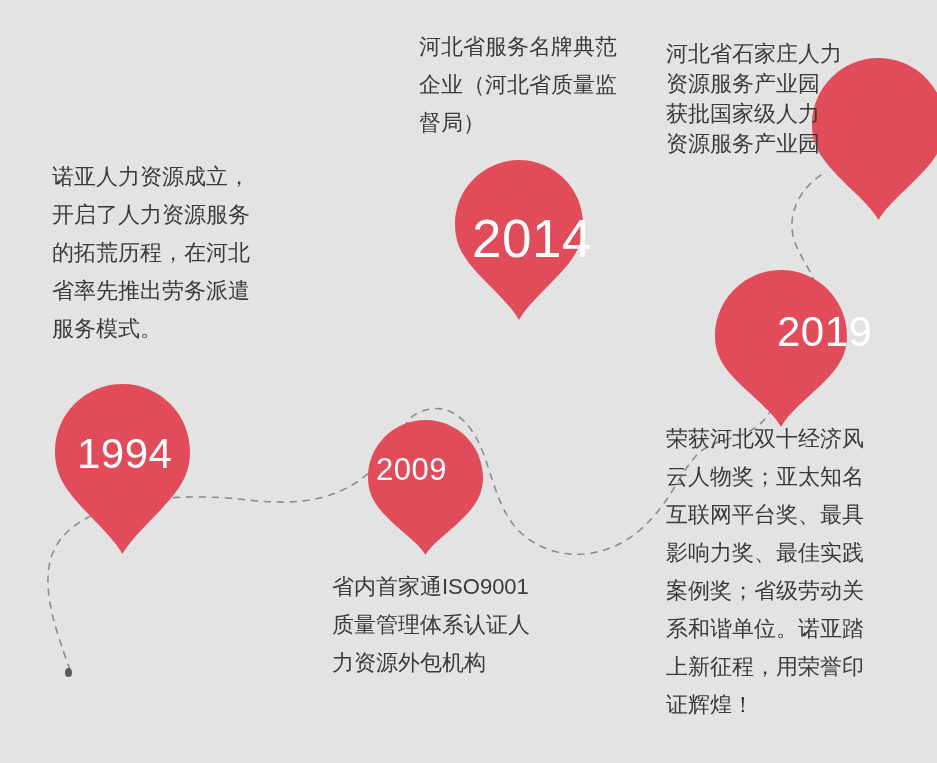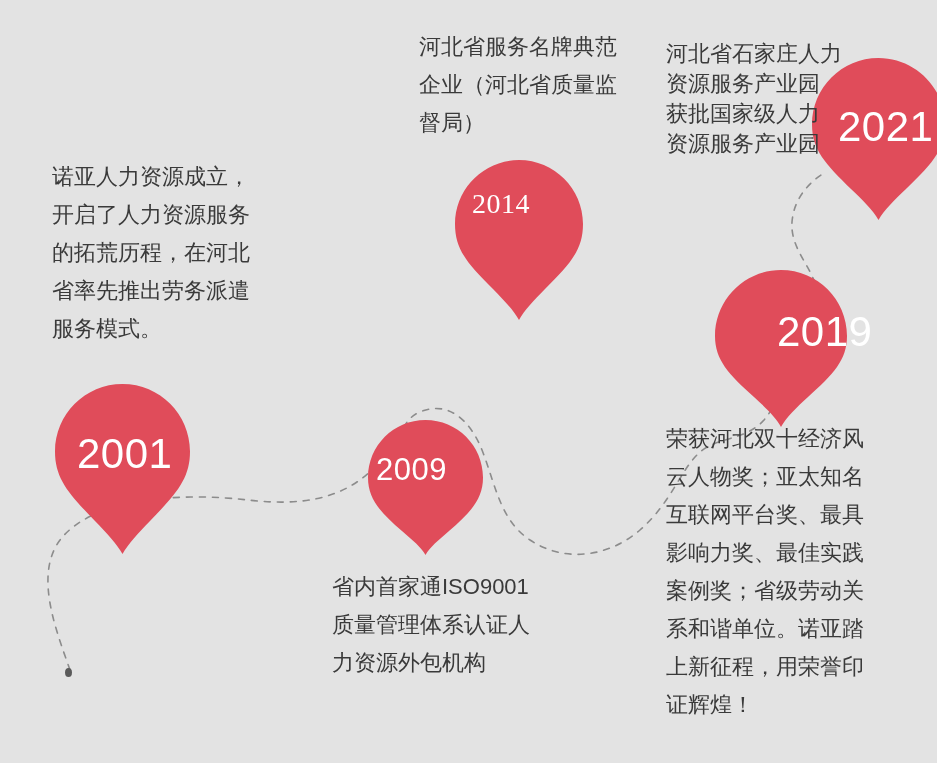--- a/index.html
+++ b/index.html
@@ -93,21 +93,21 @@
     <svg width="135" height="170" viewBox="0 0 135 170" xmlns="http://www.w3.org/2000/svg">
       <path d="M 67.5 0
                C 30.2 0, 0 30.2, 0 67.5
                C 0 95, 14 110, 40 137
                C 52 149.5, 62 160, 67.5 170
                C 73 160, 83 149.5, 95 137
                C 121 110, 135 95, 135 67.5
                C 135 30.2, 104.8 0, 67.5 0 Z" fill="#e04c5a"></path>
     </svg>
   </div>
-  <div class="pin-year" style="left:77px; top:430px; font-size:42px;">2001</div>
+  <div class="pin-year" style="left:77px; top:430px; font-size:42px;">1994</div>
   <div class="caption" style="left:52px; top:158px; width:230px;">诺亚人力资源成立，
 开启了人力资源服务
 的拓荒历程，在河北
 省率先推出劳务派遣
 服务模式。</div>
 
   <div class="pin" style="left:368px; top:420px; width:115px; height:135px;">
     <svg width="115" height="135" viewBox="0 0 115 135" xmlns="http://www.w3.org/2000/svg">
       <path d="M 57.5 0
                C 25.7 0, 0 25.7, 0 57.5
@@ -127,21 +127,21 @@
     <svg width="128" height="160" viewBox="0 0 128 160" xmlns="http://www.w3.org/2000/svg">
       <path d="M 64 0
                C 28.7 0, 0 28.7, 0 64
                C 0 90, 13 104, 38 129
                C 49 140.5, 59 150.5, 64 160
                C 69 150.5, 79 140.5, 90 129
                C 115 104, 128 90, 128 64
                C 128 28.7, 99.3 0, 64 0 Z" fill="#e04c5a"></path>
     </svg>
   </div>
-  <div class="pin-year" style="left:472px; top:188px; font-size:28px;font-family:Liberation Serif, serif;">2014</div>
+  <div class="pin-year" style="left:472px; top:208px; font-size:53px;">2014</div>
   <div class="caption" style="left:419px; top:28px; width:230px;">河北省服务名牌典范
 企业（河北省质量监
 督局）</div>
 
   <div class="pin" style="left:715px; top:270px; width:132px; height:157px;">
     <svg width="132" height="157" viewBox="0 0 132 157" xmlns="http://www.w3.org/2000/svg">
       <path d="M 66 0
                C 29.6 0, 0 29.6, 0 66
                C 0 90, 13.5 104, 39 127
                C 50 137, 61 147.5, 66 157
@@ -164,19 +164,18 @@
     <svg width="133" height="162" viewBox="0 0 133 162" xmlns="http://www.w3.org/2000/svg">
       <path d="M 66.5 0
                C 29.8 0, 0 29.8, 0 66.5
                C 0 92, 13.5 106, 39 131
                C 50.5 142, 61 152, 66.5 162
                C 72 152, 82.5 142, 94 131
                C 119.5 106, 133 92, 133 66.5
                C 133 29.8, 103.2 0, 66.5 0 Z" fill="#e04c5a"></path>
     </svg>
   </div>
-  <div class="pin-year" style="left:838px; top:103px; font-size:42px;">2021</div>
   <div class="caption tight" style="left:666px; top:5px; width:220px;">河北省石家庄人力
 资源服务产业园
 获批国家级人力
 资源服务产业园</div>
 
 </div>
 
 </body></html>

